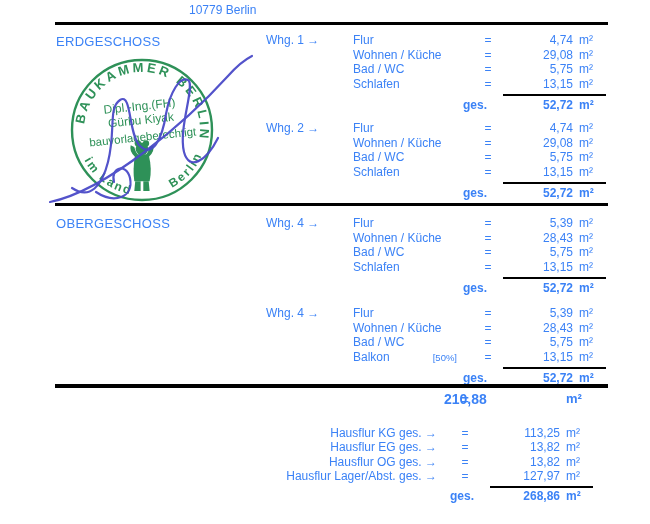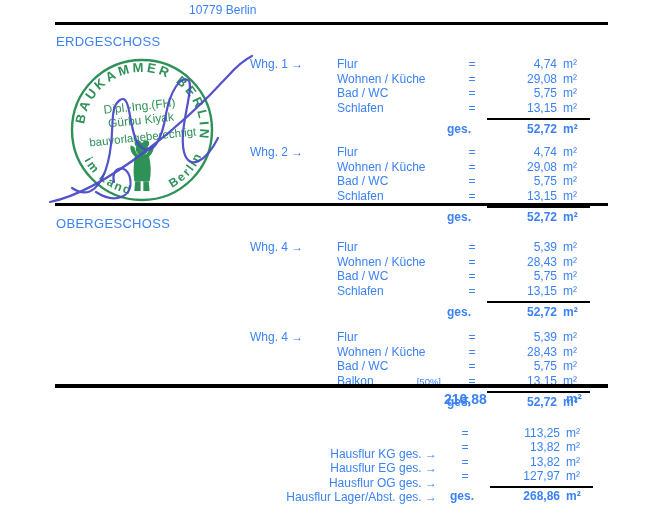--- a/index.html
+++ b/index.html
@@ -2,35 +2,35 @@
 <html><head>
 <meta charset="utf-8">
 <style>
   html,body { margin:0; padding:0; background:#fff; }
   .page { position:relative; width:650px; height:524px; background:#fff; overflow:hidden;
           font-family:"Liberation Sans", sans-serif; color:#3b82f6; }
   .abs { position:absolute; }
   .address { left:189px; top:3px; font-size:12px; }
   .hline { left:55px; width:553px; height:3px; background:#000; }
   .sec-title { left:56px; font-size:13px; font-weight:normal; letter-spacing:.3px; }
-  .apt { position:absolute; left:250px; width:343px; font-size:12px;margin-top:24px; }
+  .apt { position:absolute; left:266px; width:343px; font-size:12px; }
   .apt-row { display:grid; grid-template-columns:87px 122px 26px 72px 36px; height:14.5px; line-height:14.5px; }
   .eq { text-align:center; }
   .val { text-align:right; }
   .unit { padding-left:6px; }
   .note { font-size:9.5px; margin-left:3px;padding-left:40px; }
   .sumline { margin-left:237px; width:103px; height:2px; background:#000; margin-top:3px; }
   .apt-total { display:grid; grid-template-columns:197px 28px 82px 36px; height:17px; line-height:17px; font-weight:bold; margin-top:1px; }
   .grand-label { left:55px; top:390px; font-size:15px; font-weight:bold; }
   .grand-eq { left:457px; top:392px; width:16px; text-align:center; font-size:13px; font-weight:bold; }
   .grand-val { left:444px; top:391px; width:90px; font-size:14px; font-weight:bold; }
   .grand-unit { left:566px; top:391px; font-size:13px; font-weight:bold; }
   .hf { position:absolute; left:267px; top:426px; width:329px; font-size:12px; }
   .hf-row { display:grid; grid-template-columns:170px 56px 67px 36px; height:14.4px; line-height:14.4px; }
-  .hf-label { text-align:right;margin-top:21px; }
+  .hf-label { text-align:right; }
   .hf-sumline { margin-left:223px; width:103px; height:2px; background:#000; margin-top:2px; }
   .hf-total { display:grid; grid-template-columns:183px 28px 82px 36px; height:17px; line-height:17px; font-weight:bold; }
   .stamp-svg { left:38px; top:50px; }
 </style>
 </head>
 <body>
 
 <div class="page">
 
   <div class="abs address">10779 Berlin</div>

